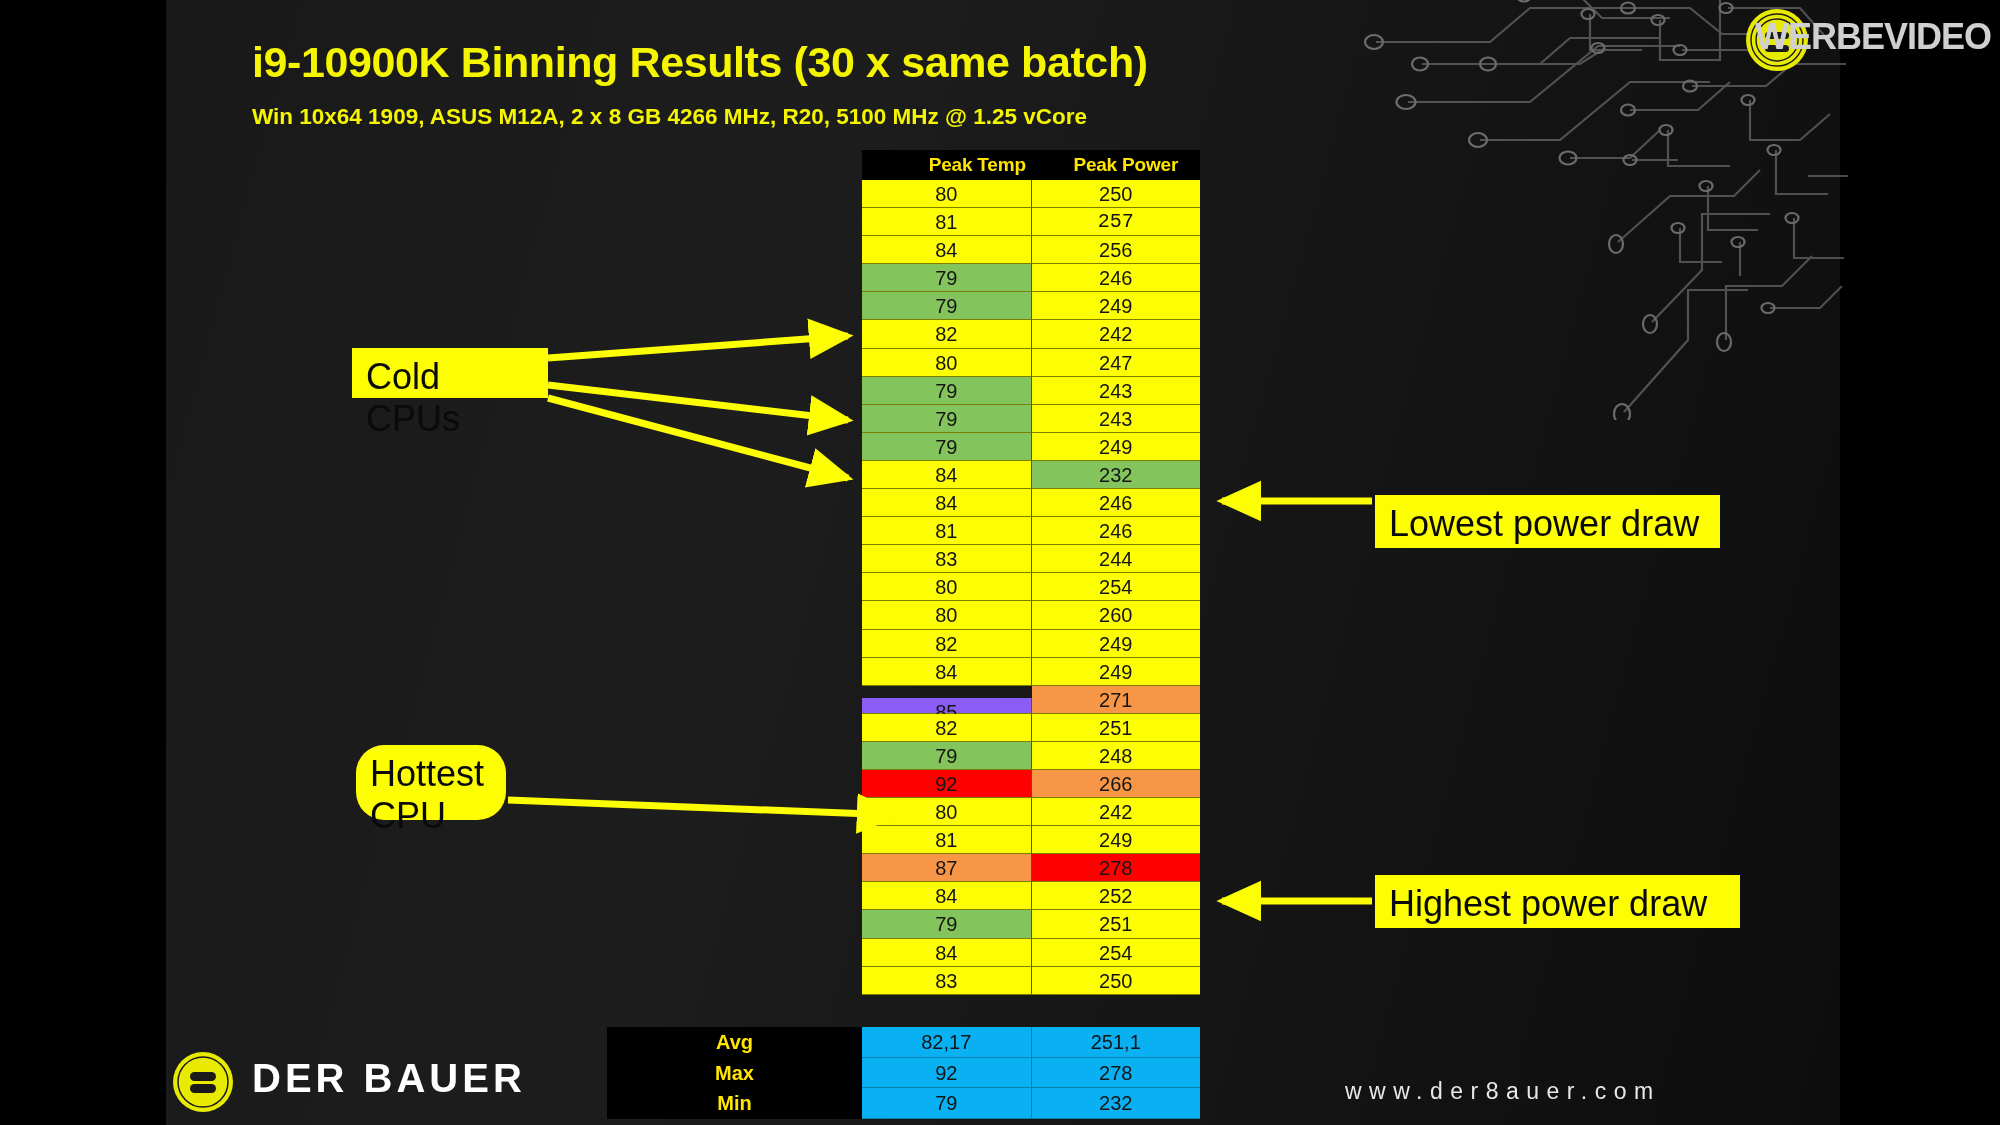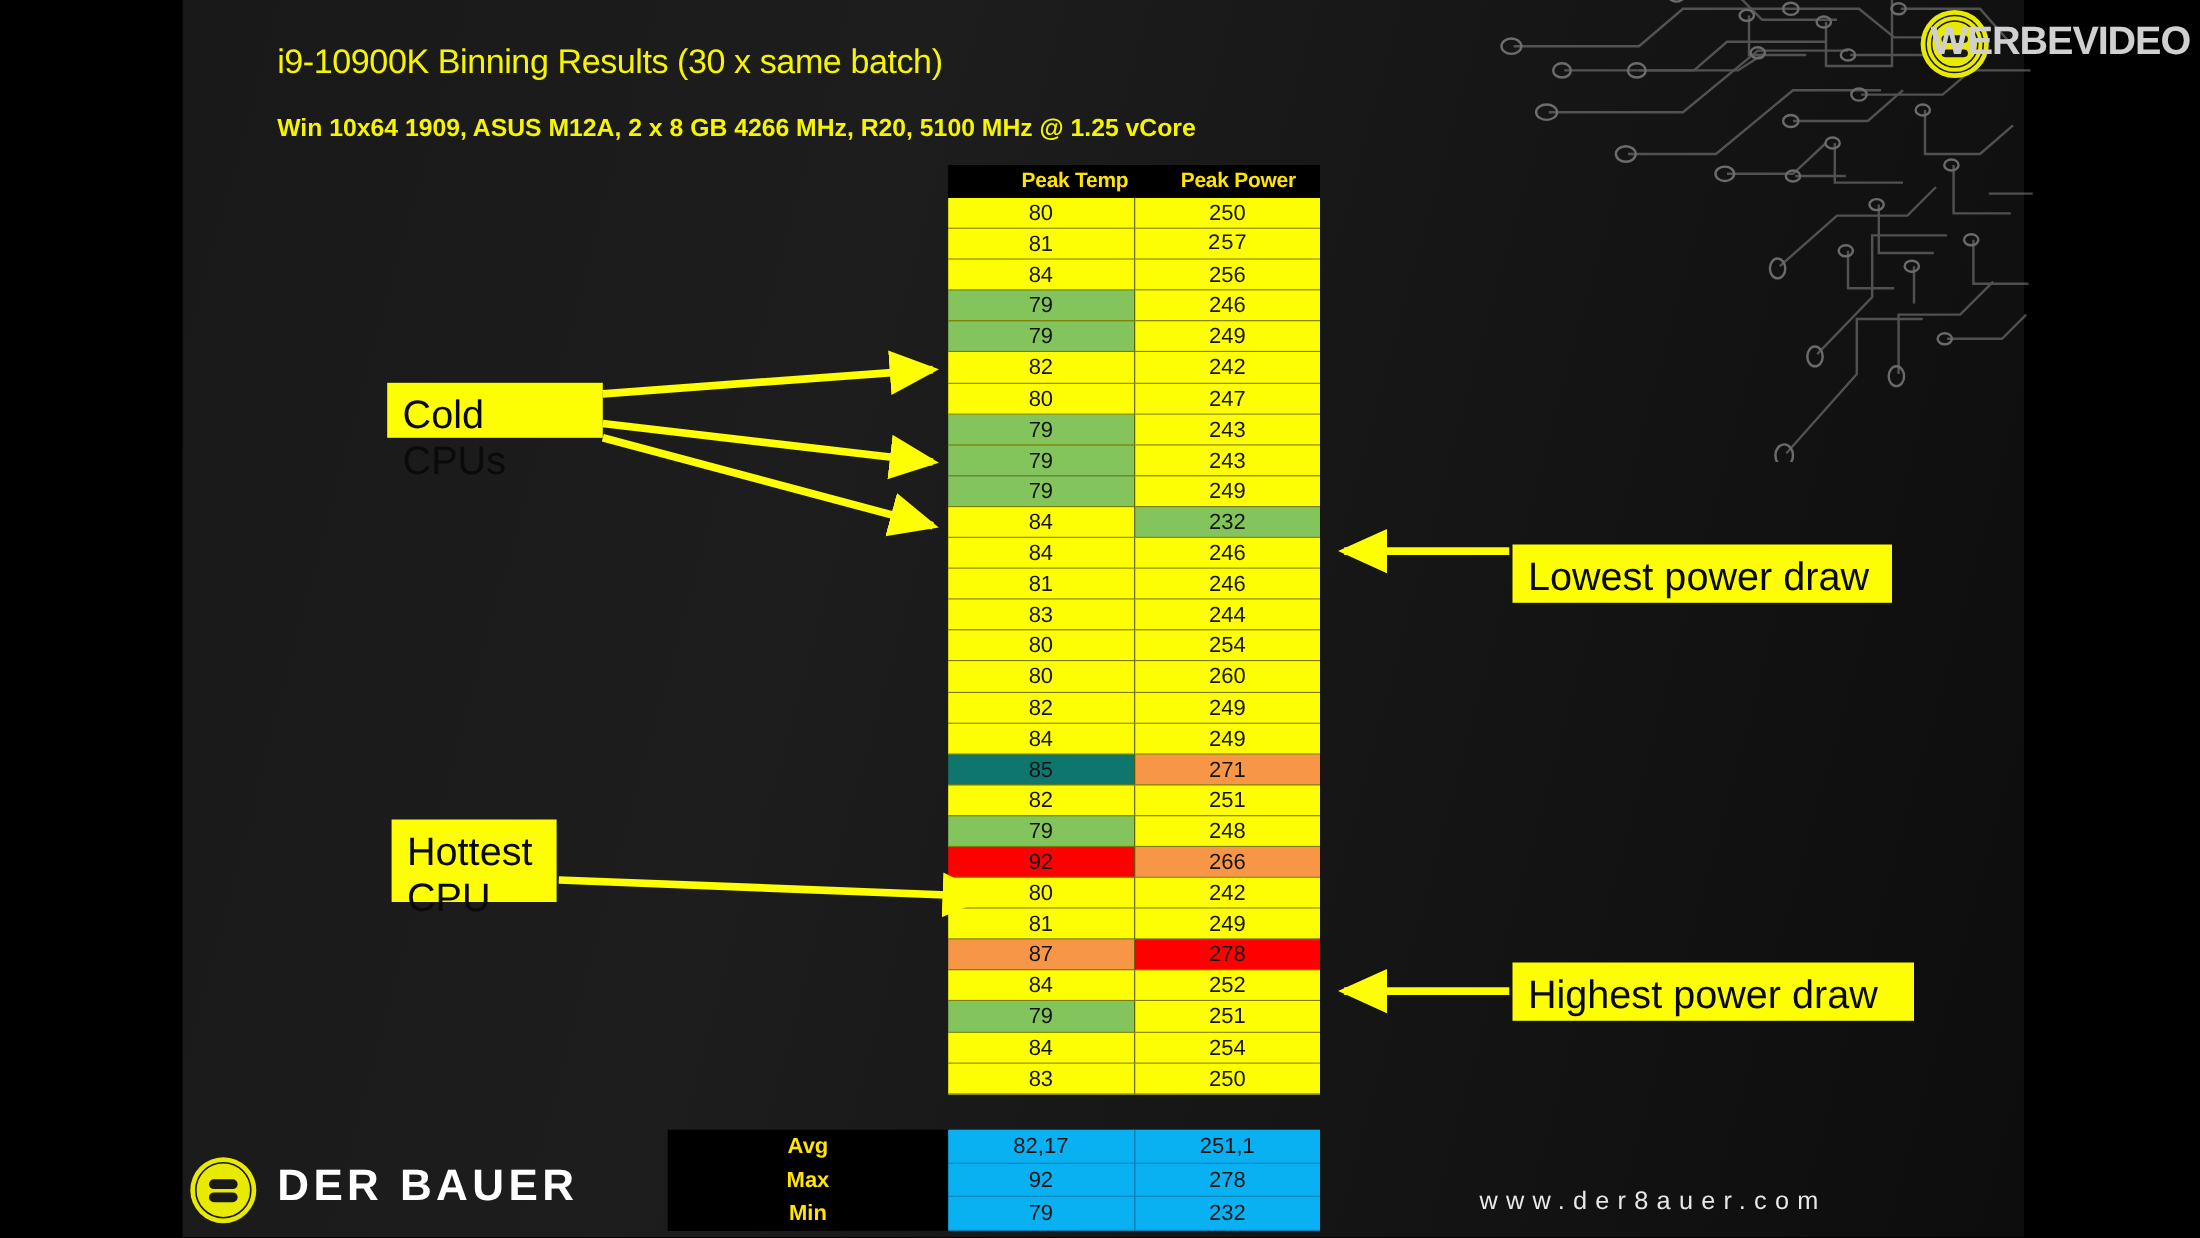--- a/index.html
+++ b/index.html
@@ -8,21 +8,21 @@
   #stage{position:relative;width:2000px;height:1125px;background:#000;overflow:hidden;}
 
   
   #panel{position:absolute;left:166px;top:0;width:1674px;height:1125px;
          background:linear-gradient(105deg,#191919 0%,#1d1d1d 35%,#161616 62%,#0d0d0d 100%);}
 
   
   #circuit{position:absolute;left:1330px;top:-10px;width:520px;height:430px;opacity:.55;pointer-events:none;}
 
   
-  #title{position:absolute;left:252px;top:38px;color:#f5f500;font-size:31px;font-weight:normal;
+  #title{position:absolute;left:252px;top:38px;color:#f5f500;font-size:43px;font-weight:bold;
          letter-spacing:-.4px;white-space:nowrap;}
   #subtitle{position:absolute;left:252px;top:104px;color:#f5f500;font-size:22.5px;font-weight:bold;
             white-space:nowrap;}
 
   
   #table{position:absolute;left:862px;top:150px;width:338px;}
   .thead{display:flex;background:#000;height:30px;padding-left:41px;}
   .thead div{flex:1 1 0;color:#ffe500;font-size:19px;font-weight:bold;text-align:center;
              line-height:30px;letter-spacing:-.2px;}
   .trow{display:flex;height:28.1px;}
@@ -37,21 +37,21 @@
           text-align:center;line-height:30.5px;}
   .scell{flex:1 1 0;text-align:center;font-size:20px;color:#151515;line-height:30.5px;
          background:#09b0f2;border-bottom:1px solid #0b7fae;box-sizing:border-box;}
   .scell.left{border-right:1px solid #0b7fae;}
 
   
   .callout{position:absolute;background:#fdfd04;color:#0a0a0a;font-size:36px;
            padding:8px 14px;box-sizing:border-box;line-height:1.17;}
 
   #co-cold{left:352px;top:348px;width:196px;height:50px;}
-  #co-hot{left:356px;top:745px;width:150px;height:75px;}
+  #co-hot{left:356px;top:745px;width:150px;height:75px;border-radius:28px;}
   #co-low{left:1375px;top:475px;width:345px;height:53px;margin-top:20px;}
   #co-high{left:1375px;top:875px;width:365px;height:53px;}
 
   svg.arrows{position:absolute;left:0;top:0;width:2000px;height:1125px;pointer-events:none;}
 
   
   #werbe{position:absolute;left:1735px;top:6px;width:260px;height:68px;}
   #werbe-text{position:absolute;left:1755px;top:16px;font-size:36px;font-weight:bold;
               color:#d0d0d0;letter-spacing:-1px;}
   #derbauer{position:absolute;left:168px;top:1050px;height:64px;}
@@ -204,21 +204,21 @@
         </div>
         <div class="trow">
           <div class="cell left" style="background: rgb(253, 253, 4);">82</div>
           <div class="cell" style="background: rgb(253, 253, 4);">249</div>
         </div>
         <div class="trow">
           <div class="cell left" style="background: rgb(253, 253, 4);">84</div>
           <div class="cell" style="background: rgb(253, 253, 4);">249</div>
         </div>
         <div class="trow">
-          <div class="cell left" style="background: #0f766e;">85</div>
+          <div class="cell left" style="background: #8b5cf6; margin-top: 12px;">85</div>
           <div class="cell" style="background: rgb(247, 150, 70);">271</div>
         </div>
         <div class="trow">
           <div class="cell left" style="background: rgb(253, 253, 4);">82</div>
           <div class="cell" style="background: rgb(253, 253, 4);">251</div>
         </div>
         <div class="trow">
           <div class="cell left" style="background: rgb(132, 196, 92);">79</div>
           <div class="cell" style="background: rgb(253, 253, 4);">248</div>
         </div>

